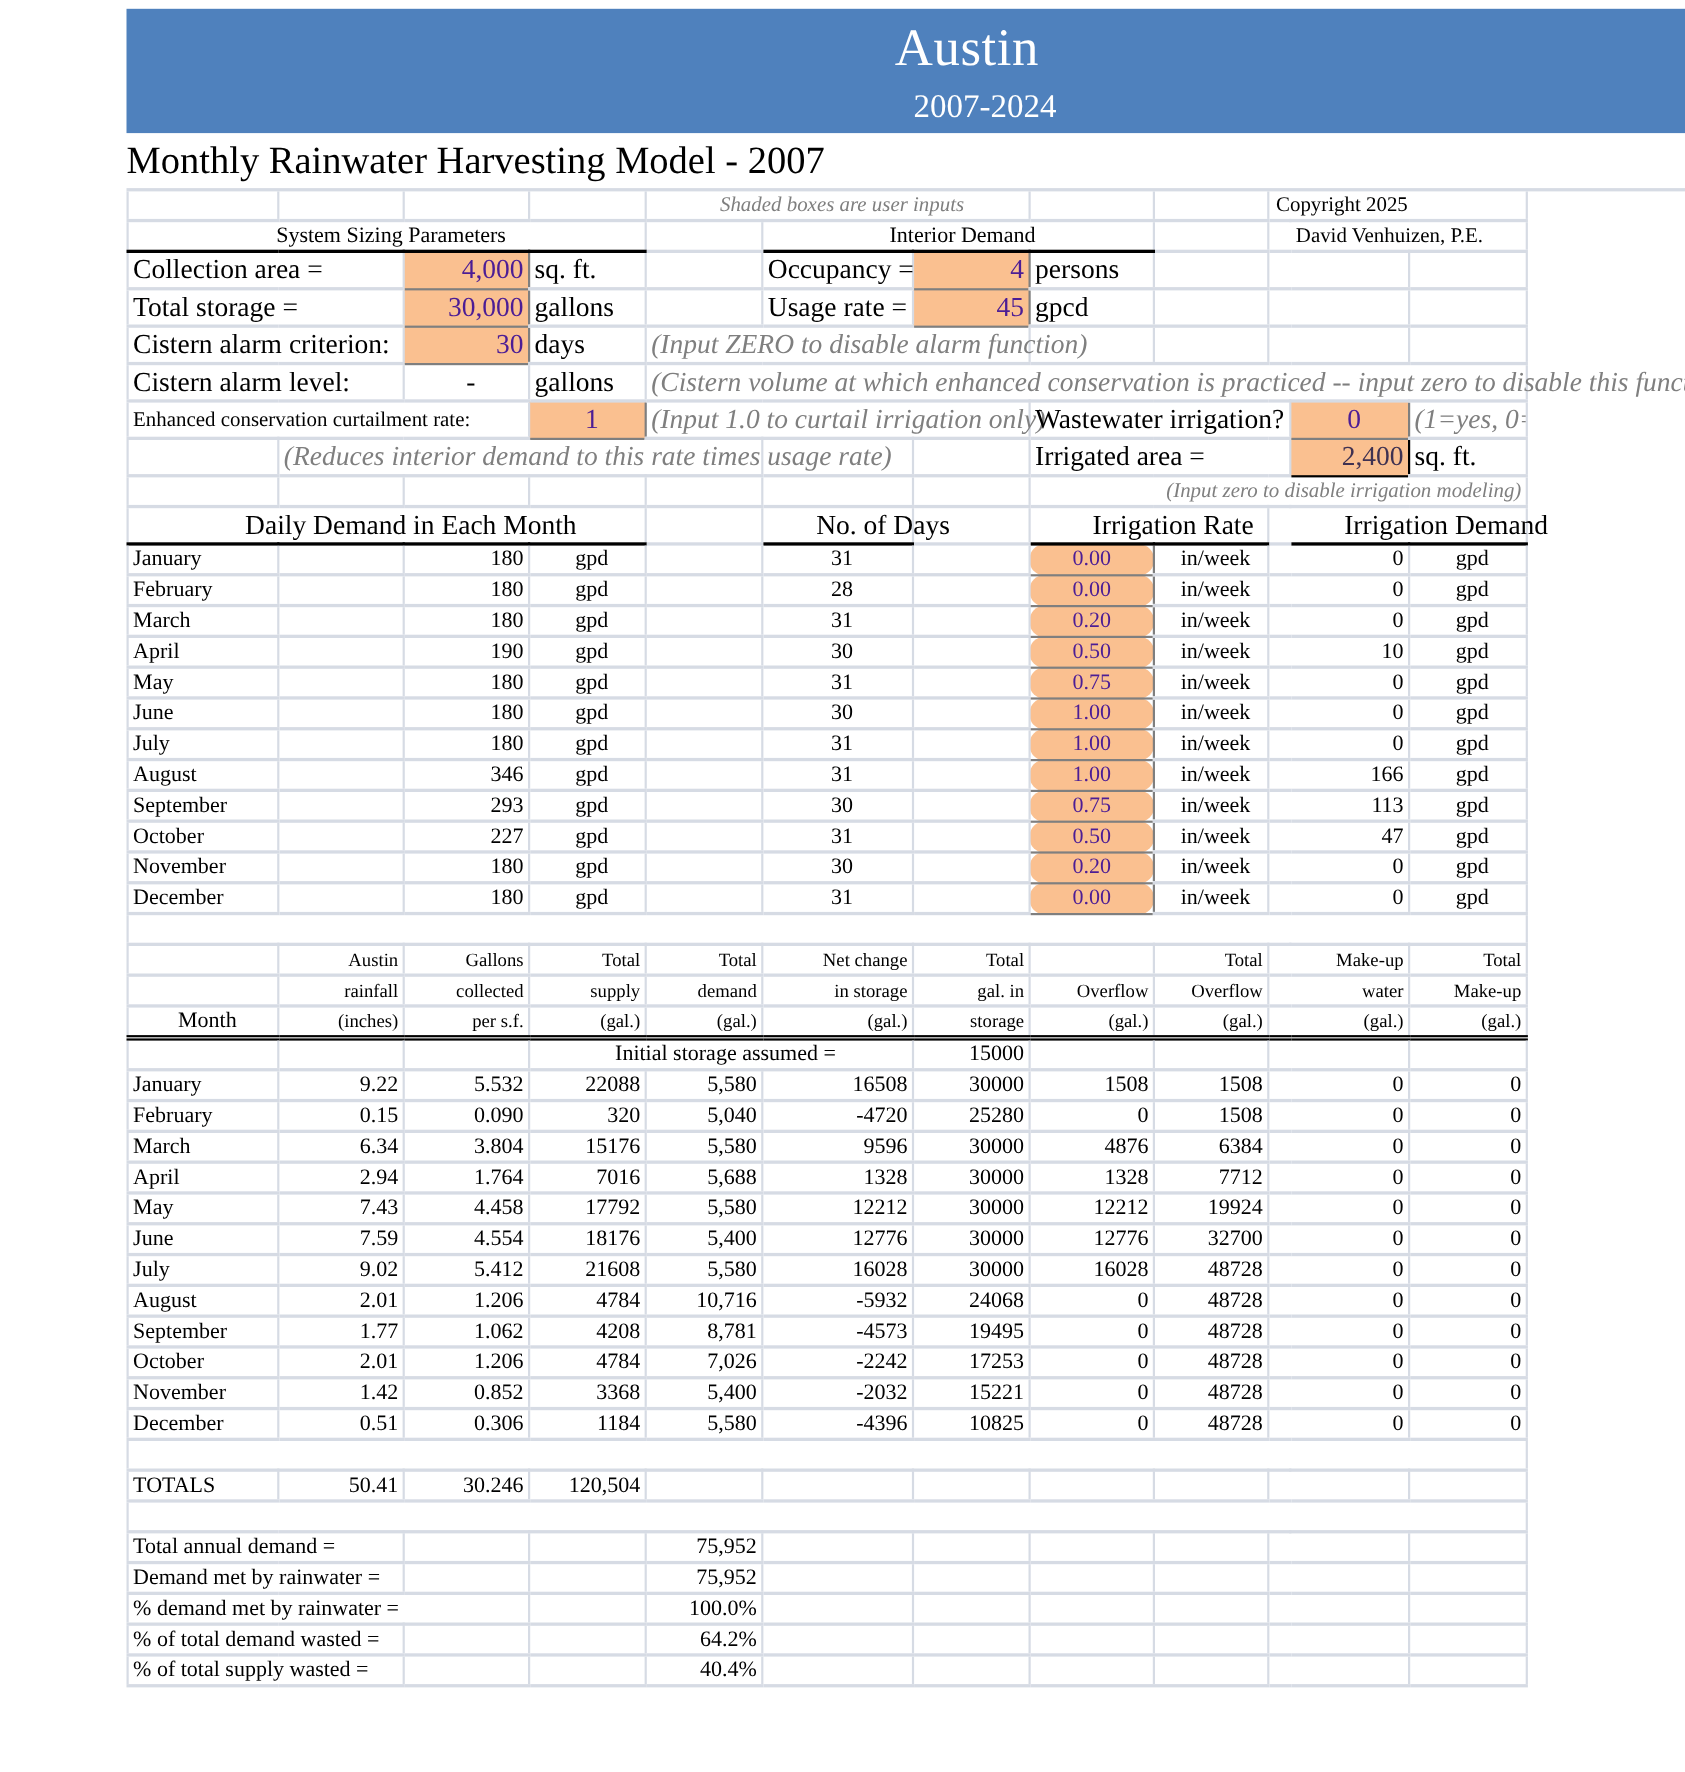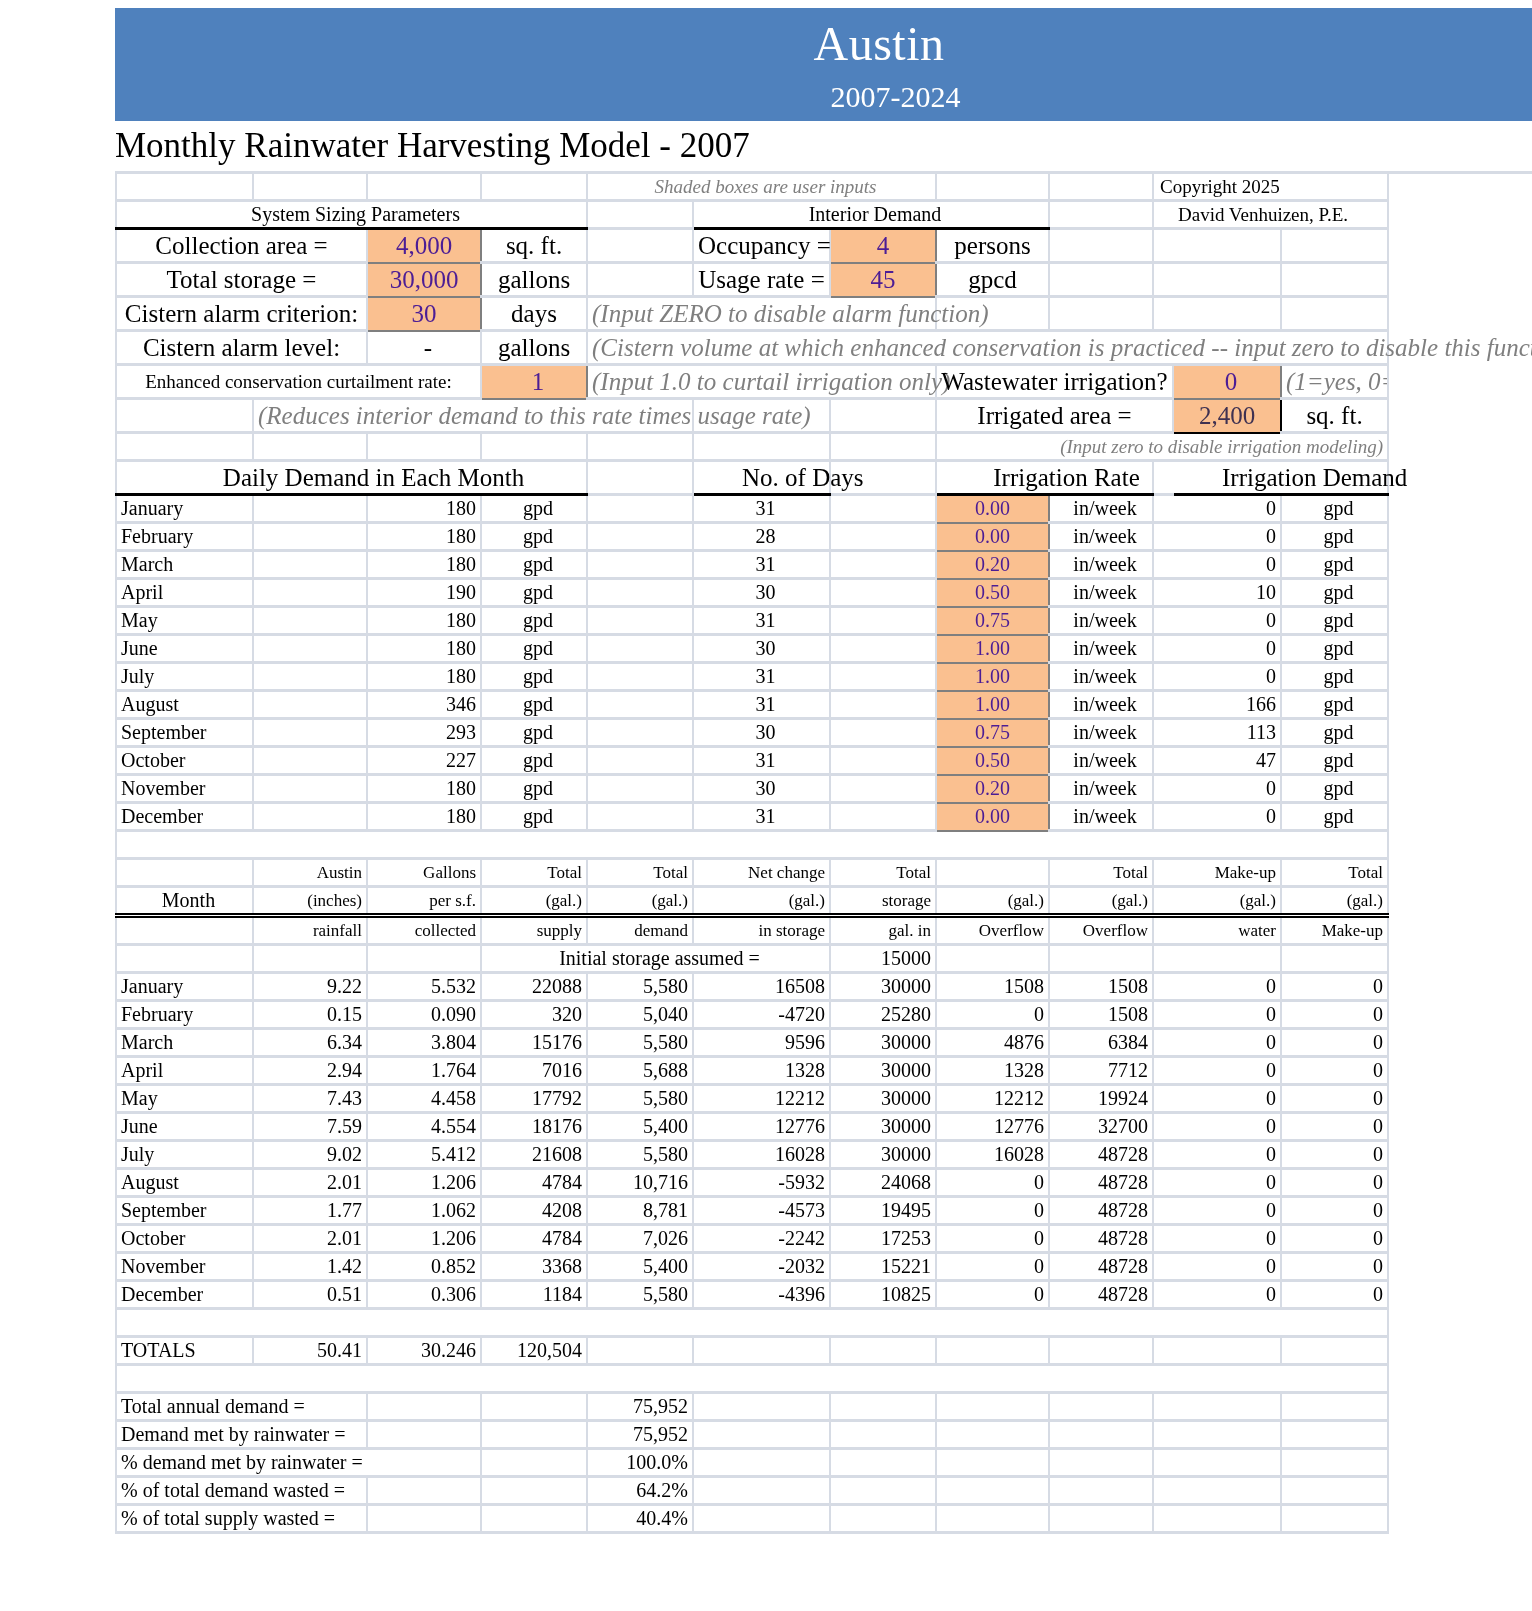--- a/index.html
+++ b/index.html
@@ -5,32 +5,32 @@
   html, body { margin:0; padding:0; background:#ffffff; }
   body { width:1532px; height:1611px; position:relative; font-family:"Liberation Serif","DejaVu Serif",serif; color:#000; overflow:hidden; }
   #sheet { position:absolute; left:115px; top:8px; width:1528px; }
   .banner { background:#4f81bd; height:113px; position:relative; color:#fff; text-align:center; }
   .banner .city { position:absolute; left:0; right:0; top:8px; font-size:48px; letter-spacing:0.5px; }
   .banner .years { position:absolute; left:0; right:0; top:72px; font-size:30px;margin-left:33px; }
   .title-row { height:50px; text-align:left; font-size:35px; line-height:50px; border-bottom:3px solid #d6dbe4; }
   table { border-collapse:collapse; table-layout:fixed; width:1272px; }
   td { border:1px solid #d0d5df; border-width:0 2px 3px 0; border-color:#d6dbe4; padding:0 4px; white-space:nowrap; overflow:visible; font-size:19px; height:25px; line-height:25px; }
   td.first { border-left:2px solid #d6dbe4; }
-  .big td { font-size:25px; height:31px; line-height:31px;text-align:center; }
+  .big td { font-size:25px; height:31px; line-height:31px; }
   .r { text-align:right; }
   .c { text-align:center;padding-left:12px; }
   .input { background:#fac090; color:#4c1d95; border:2px solid #7f7f7f !important; }
   .input-dark { background:#fac090; color:#3f3151; border:2px solid #000 !important; }
   .note { font-style:italic; color:#7f7f7f; font-size:19px; }
   .hdr-line { border-bottom:3px solid #000 !important; }
   .dbl { border-bottom:5px double #000 !important; }
   .sec-title { font-size:25px; text-align:center;padding-left:48px; }
   .small-hdr { font-size:17px; text-align:right; }
   .nob { border-right-color:transparent !important; }
-  .rate { text-align:center; }
+  .rate { text-align:center;border-radius:13px; }
   tr.month td { height:25px; line-height:25px; font-size:20px; }
   tr.res td { height:25px; line-height:25px; font-size:20px; }
 </style>
 </head>
 <body>
 
 <div id="sheet">
   <div class="banner">
     <div class="city">Austin</div>
     <div class="years">2007-2024</div>
@@ -333,47 +333,47 @@
       <td class="small-hdr">Total</td>
       <td class="small-hdr">Net change</td>
       <td class="small-hdr">Total</td>
       <td class="small-hdr"></td>
       <td class="small-hdr">Total</td>
       <td class="nob"></td>
       <td class="small-hdr">Make-up</td>
       <td class="small-hdr">Total</td>
     </tr>
     <tr>
+      <td class="first"></td>
+      <td class="small-hdr">rainfall</td>
+      <td class="small-hdr">collected</td>
+      <td class="small-hdr">supply</td>
+      <td class="small-hdr">demand</td>
+      <td class="small-hdr">in storage</td>
+      <td class="small-hdr">gal. in</td>
+      <td class="small-hdr">Overflow</td>
+      <td class="small-hdr">Overflow</td>
+      <td class="nob"></td>
+      <td class="small-hdr">water</td>
+      <td class="small-hdr">Make-up</td>
+    </tr>
+    <tr>
       <td class="first c dbl" style="font-size:20px">Month</td>
       <td class="small-hdr dbl">(inches)</td>
       <td class="small-hdr dbl">per s.f.</td>
       <td class="small-hdr dbl">(gal.)</td>
       <td class="small-hdr dbl">(gal.)</td>
       <td class="small-hdr dbl">(gal.)</td>
       <td class="small-hdr dbl">storage</td>
       <td class="small-hdr dbl">(gal.)</td>
       <td class="small-hdr dbl">(gal.)</td>
       <td class="nob dbl"></td>
       <td class="small-hdr dbl">(gal.)</td>
       <td class="small-hdr dbl">(gal.)</td>
     </tr>
-    <tr>
-      <td class="first"></td>
-      <td class="small-hdr">rainfall</td>
-      <td class="small-hdr">collected</td>
-      <td class="small-hdr">supply</td>
-      <td class="small-hdr">demand</td>
-      <td class="small-hdr">in storage</td>
-      <td class="small-hdr">gal. in</td>
-      <td class="small-hdr">Overflow</td>
-      <td class="small-hdr">Overflow</td>
-      <td class="nob"></td>
-      <td class="small-hdr">water</td>
-      <td class="small-hdr">Make-up</td>
-    </tr>
     <tr class="res">
       <td class="first"></td>
           <td></td>
           <td></td>
       <td colspan="3" class="c">Initial storage assumed =</td>
       <td class="r">15000</td>
       <td></td>
           <td></td>
           <td class="nob"></td>
           <td></td>

